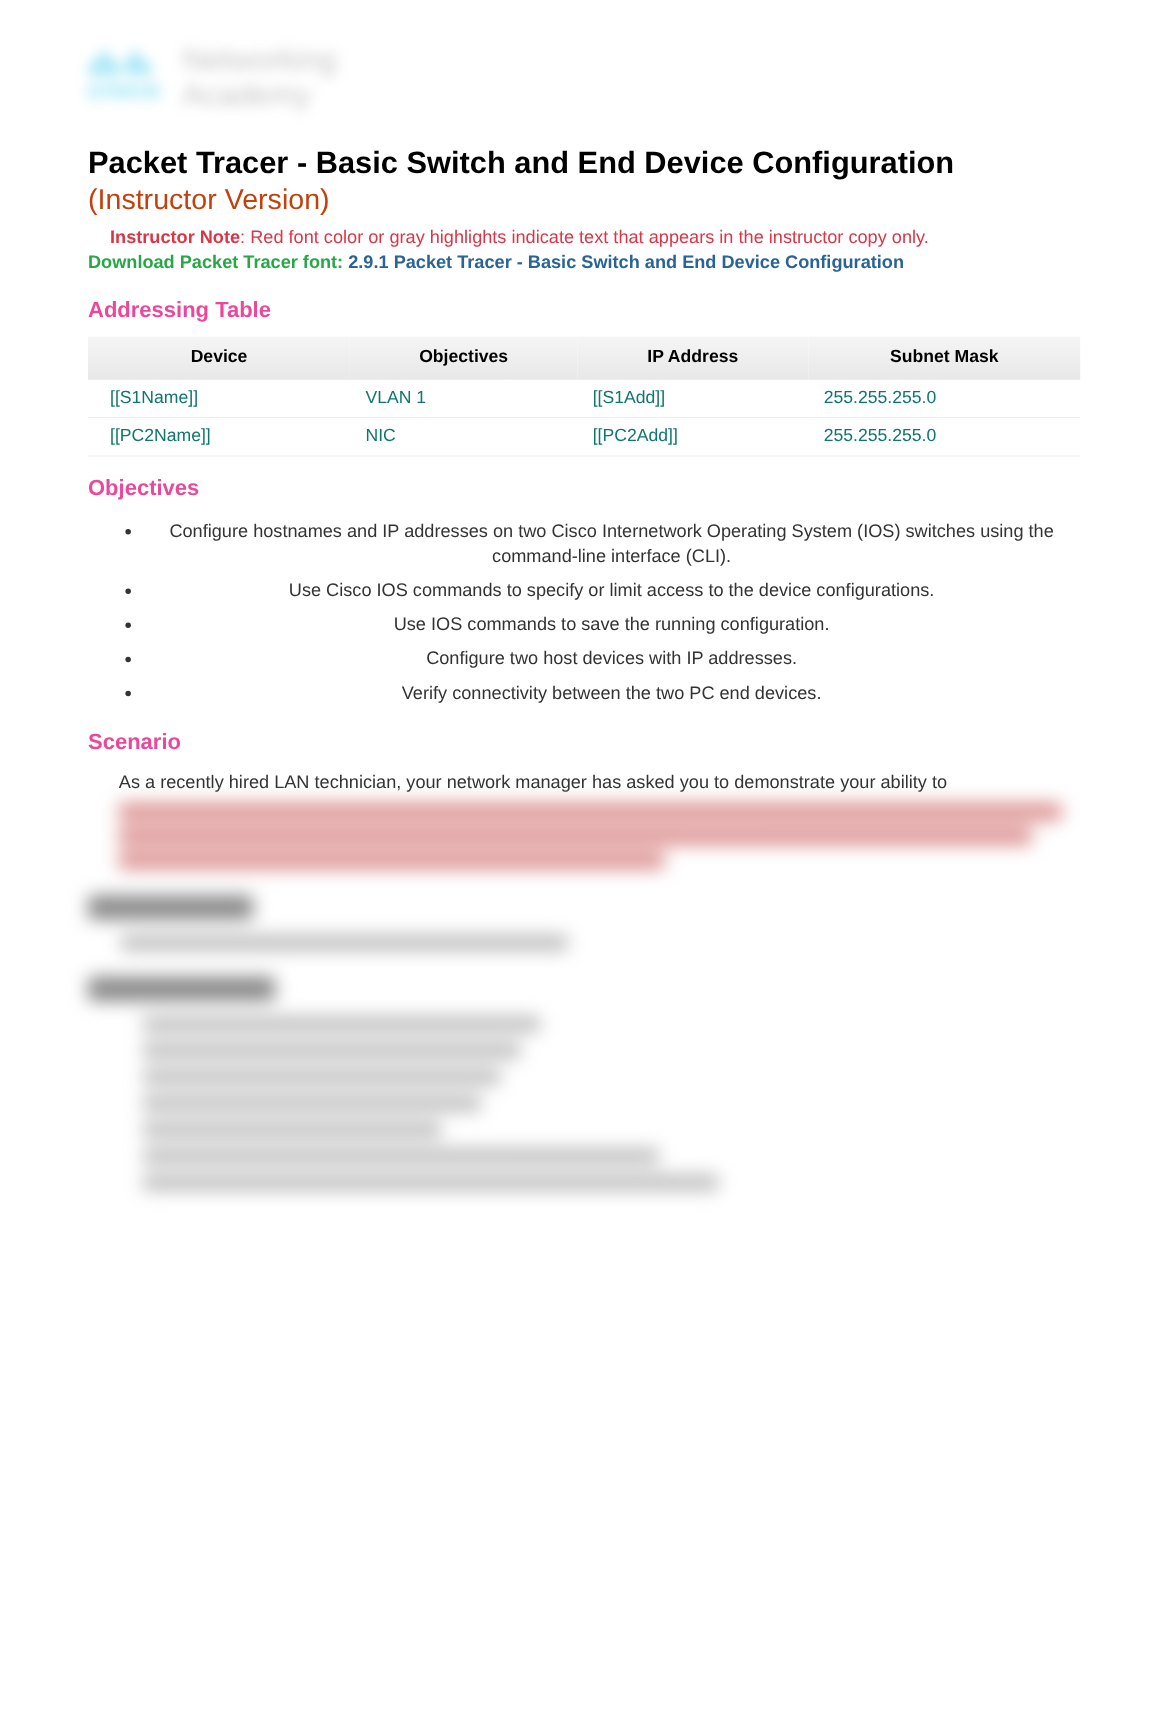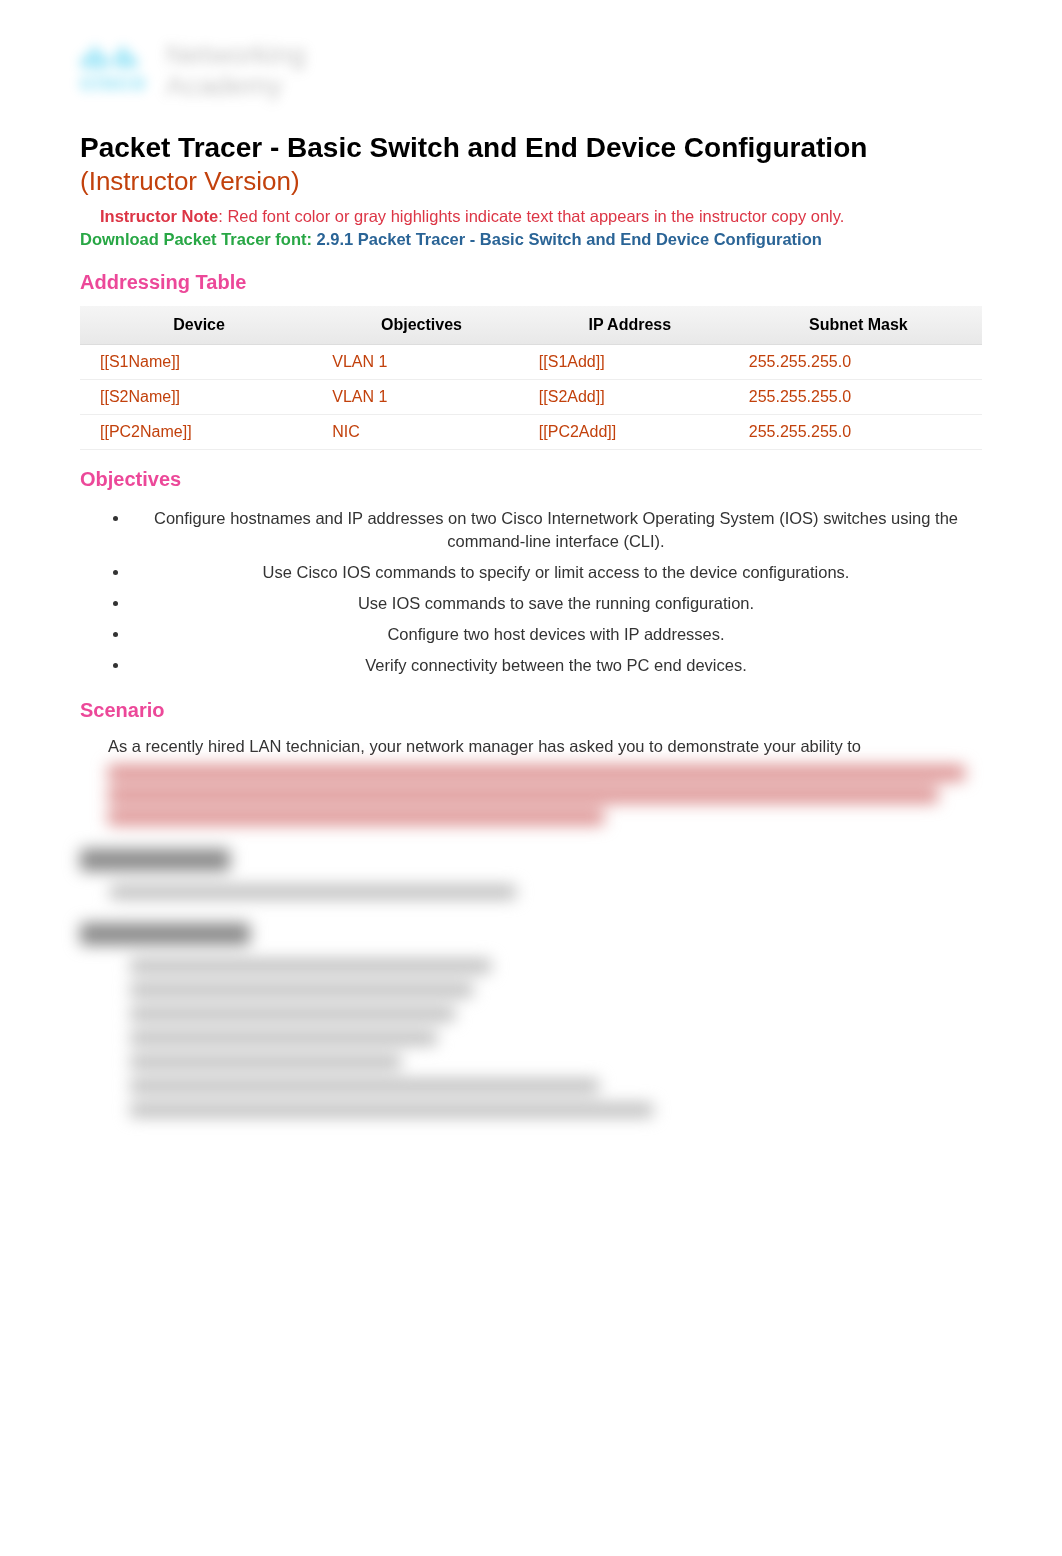--- a/index.html
+++ b/index.html
@@ -100,21 +100,21 @@
     text-align: center;
     border-bottom: 1px solid #ddd;
   }
   table.addr tbody tr {
     border-bottom: 1px solid #eee;
   }
   table.addr td {
     font-size: 16px;
     padding: 8px 14px;
     text-align: left;
-    color: #c2410c;
+    color: #0f766e;
   }
   table.addr td:first-child { padding-left: 20px; }
   ul.obj {
     list-style: disc;
     margin-left: 50px;
     margin-bottom: 8px;
     text-align: center;
   }
   ul.obj li {
     font-size: 16.5px;
@@ -200,26 +200,20 @@
     </tr>
   </thead>
   <tbody>
     <tr>
       <td>[[S1Name]]</td>
       <td>VLAN 1</td>
       <td>[[S1Add]]</td>
       <td>255.255.255.0</td>
     </tr>
     <tr>
-      <td>[[S2Name]]</td>
-      <td>VLAN 1</td>
-      <td>[[S2Add]]</td>
-      <td>255.255.255.0</td>
-    </tr>
-    <tr>
       <td>[[PC2Name]]</td>
       <td>NIC</td>
       <td>[[PC2Add]]</td>
       <td>255.255.255.0</td>
     </tr>
   </tbody>
 </table>
 
 <h2 class="section">Objectives</h2>
 

